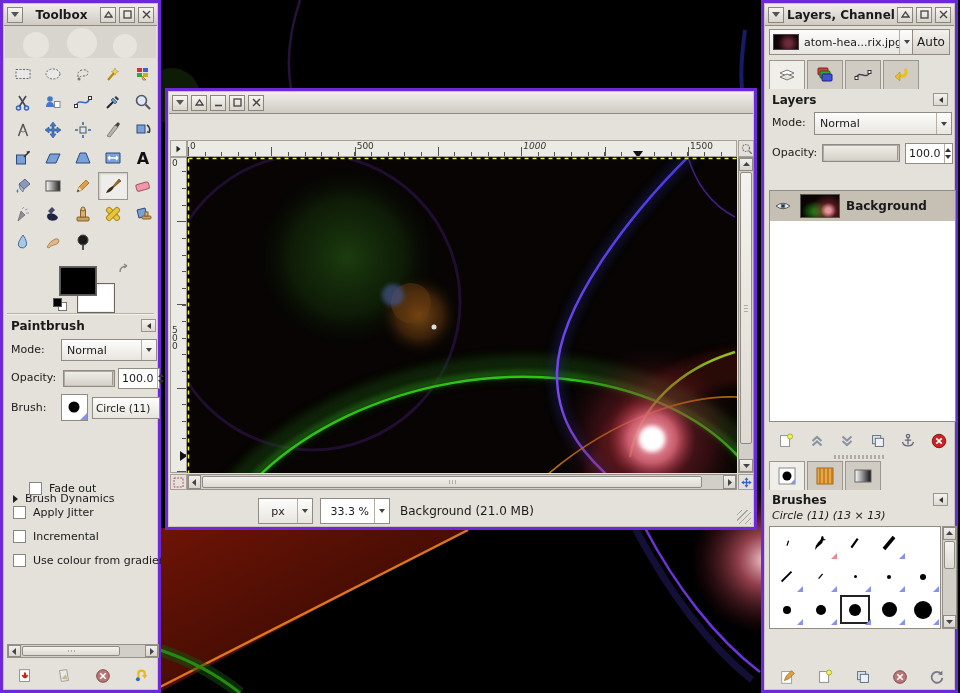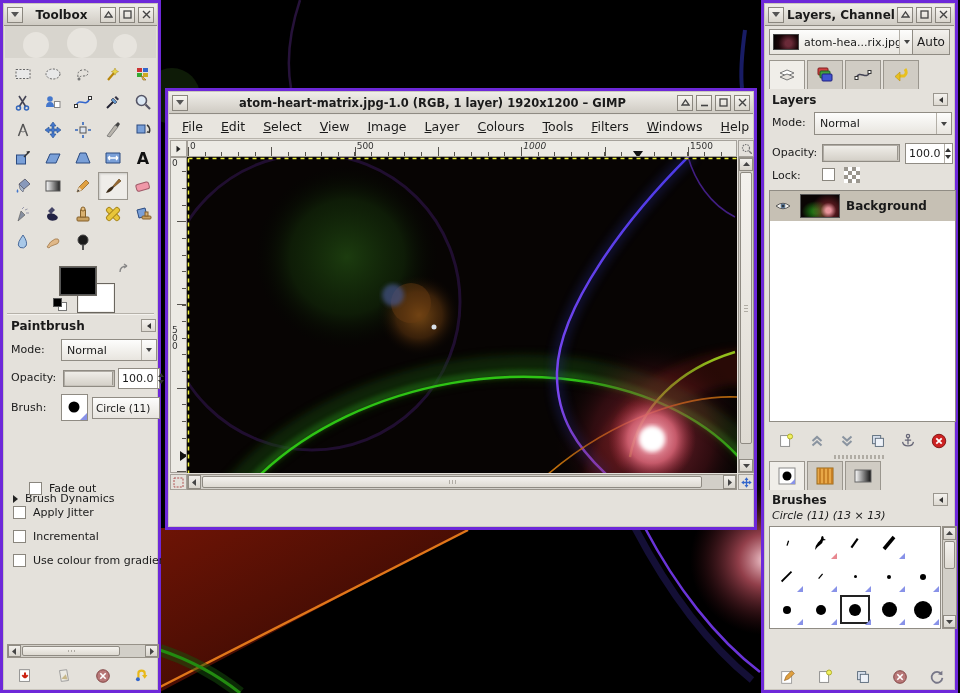--- a/index.html
+++ b/index.html
@@ -593,21 +593,20 @@
       </div>
   </div>
 
   <div id="imagewin" class="window">
     <div class="titlebar">
       <span class="winbtn">
           <svg width="9" height="9">
             <path d="M0 2 L8 2 L4 7 Z" fill="#555"></path>
           </svg>
         </span>
-      <span class="title" style="font-size:11.5px">atom-heart-matrix.jpg-1.0 (RGB, 1 layer) 1920x1200 – GIMP</span>
       <span class="winbtn">
           <svg width="9" height="9">
             <path d="M1 7 L4.5 2 L8 7 Z" fill="none" stroke="#444" stroke-width="1.3"></path>
           </svg>
         </span>
       <span class="winbtn">
           <svg width="9" height="9">
             <path d="M1 7.5 H8" stroke="#444" stroke-width="1.6"></path>
           </svg>
         </span>
@@ -615,33 +614,20 @@
           <svg width="9" height="9">
             <rect x="1" y="1" width="7" height="7" fill="none" stroke="#444" stroke-width="1.3"></rect>
           </svg>
         </span>
       <span class="winbtn">
           <svg width="9" height="9">
             <path d="M1 1 L8 8 M8 1 L1 8" stroke="#444" stroke-width="1.4"></path>
           </svg>
         </span>
     </div>
-    <div id="menubar">
-        <span class="menu-item">File</span>
-        <span class="menu-item">Edit</span>
-        <span class="menu-item">Select</span>
-        <span class="menu-item">View</span>
-        <span class="menu-item">Image</span>
-        <span class="menu-item">Layer</span>
-        <span class="menu-item">Colours</span>
-        <span class="menu-item">Tools</span>
-        <span class="menu-item">Filters</span>
-        <span class="menu-item">Windows</span>
-        <span class="menu-item">Help</span>
-      </div>
 
     <div id="ruler-corner">
         <span class="tri-right" style="transform:scale(.8)"></span>
       </div>
     <div id="hruler">
       <div class="ticks"></div>
       <div id="hlabels">
           <span class="rlabel-h" style="left: 2px;">0</span>
           <span class="rlabel-h" style="left: 168.667px;">500</span>
           <span class="rlabel-h" style="left: 335.333px; font-style: italic;">1000</span>
@@ -769,20 +755,36 @@
       <svg width="11" height="11">
           <rect x="1" y="1" width="9" height="9" fill="none" stroke="#b05050" stroke-dasharray="2 1.2"></rect>
         </svg>
     </div>
     <div id="panbtn">
       <svg width="13" height="13" viewBox="0 0 20 20">
           <path d="M10 2 L13 6 L11 6 L11 9 L14 9 L14 7 L18 10 L14 13 L14 11 L11 11 L11 14 L13 14 L10 18 L7 14 L9 14 L9 11 L6 11 L6 13 L2 10 L6 7 L6 9 L9 9 L9 6 L7 6 Z" fill="#3366cc"></path>
         </svg>
     </div>
 
+    <div id="statusbar">
+      <div class="combo" id="unit-combo">
+        <span class="val" style="text-align:center">px</span>
+        <span class="drop">
+            <span class="tri-down"></span>
+          </span>
+      </div>
+      <div class="combo" id="zoom-combo" style="background:#fff">
+        <span class="val" style="text-align:right">33.3 %</span>
+        <span class="drop">
+            <span class="tri-down"></span>
+          </span>
+      </div>
+      <span id="status-text">Background (21.0 MB)</span>
+      <span id="resize-grip"></span>
+    </div>
   </div>
 
   <div id="dock" class="window">
     <div class="titlebar">
       <span class="winbtn">
           <svg width="9" height="9">
             <path d="M0 2 L8 2 L4 7 Z" fill="#555"></path>
           </svg>
         </span>
       <span class="title">Layers, Channels</span>
@@ -862,35 +864,20 @@
       <div class="slider" style="position:absolute;left:58px;top:2px;width:78px;height:18px">
           <span class="fill" style="width:74px"></span>
         </div>
       <div class="spin" style="position:absolute;left:141px;top:1px;width:48px;height:21px">
         <span class="val">100.0</span>
         <span class="arrows">
             <i class="up"></i>
             <i class="dn"></i>
           </span>
       </div>
-    </div>
-    <div class="opt-row" style="top:164px;width:197px;height:20px">
-      <span class="lbl panel-label" style="top:2px">Lock:</span>
-      <span class="checkbox" style="position:absolute;left:58px;top:1px"></span>
-      <svg style="position:absolute;left:80px;top:0" width="16" height="16">
-          <rect width="16" height="16" fill="#fff"></rect>
-          <rect x="0" y="0" width="4" height="4" fill="#9a968e"></rect>
-          <rect x="8" y="0" width="4" height="4" fill="#9a968e"></rect>
-          <rect x="4" y="4" width="4" height="4" fill="#9a968e"></rect>
-          <rect x="12" y="4" width="4" height="4" fill="#9a968e"></rect>
-          <rect x="0" y="8" width="4" height="4" fill="#9a968e"></rect>
-          <rect x="8" y="8" width="4" height="4" fill="#9a968e"></rect>
-          <rect x="4" y="12" width="4" height="4" fill="#9a968e"></rect>
-          <rect x="12" y="12" width="4" height="4" fill="#9a968e"></rect>
-        </svg>
     </div>
 
     <div id="layer-list">
         <div class="layer-row selected">
           <span class="eye">
             <svg width="16" height="12" viewBox="0 0 16 12">
               <path d="M1 6 Q8 0.5 15 6 Q8 11.5 1 6 Z" fill="#f4f2ee" stroke="#555"></path>
               <circle cx="8" cy="6" r="2.4" fill="#55718e"></circle>
               <circle cx="8" cy="6" r="1" fill="#222"></circle>
             </svg>

